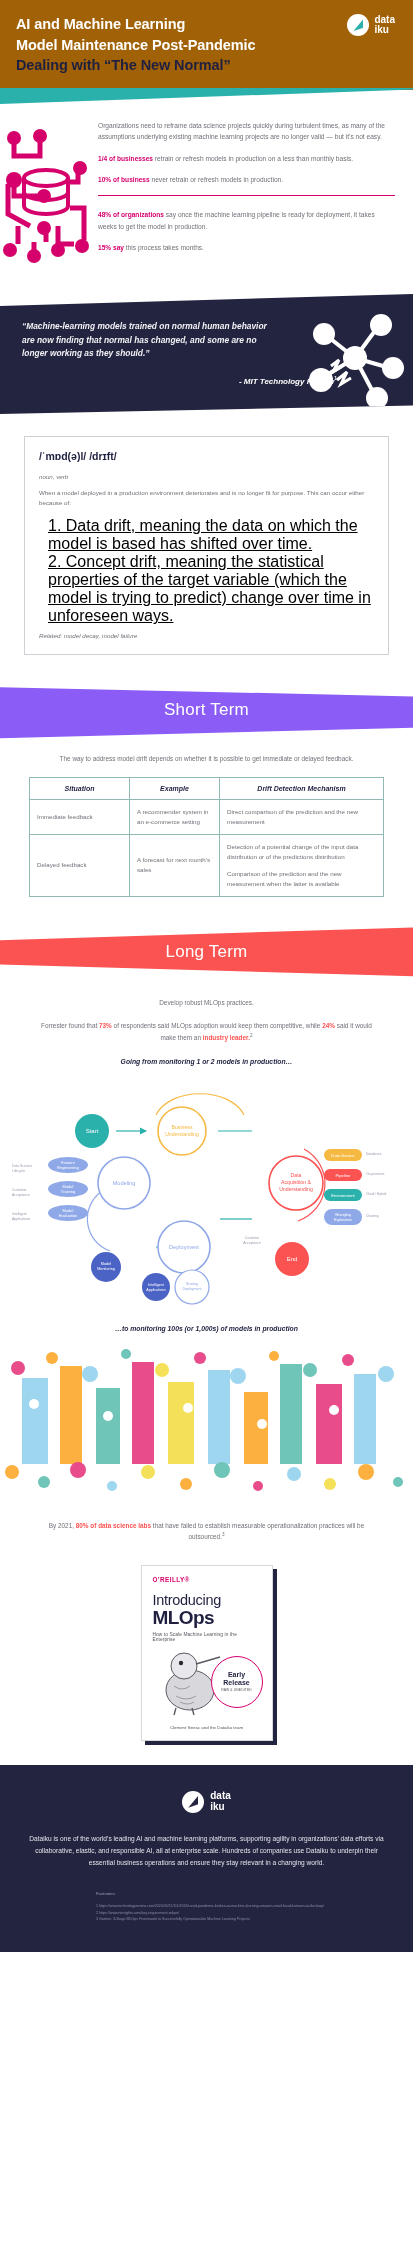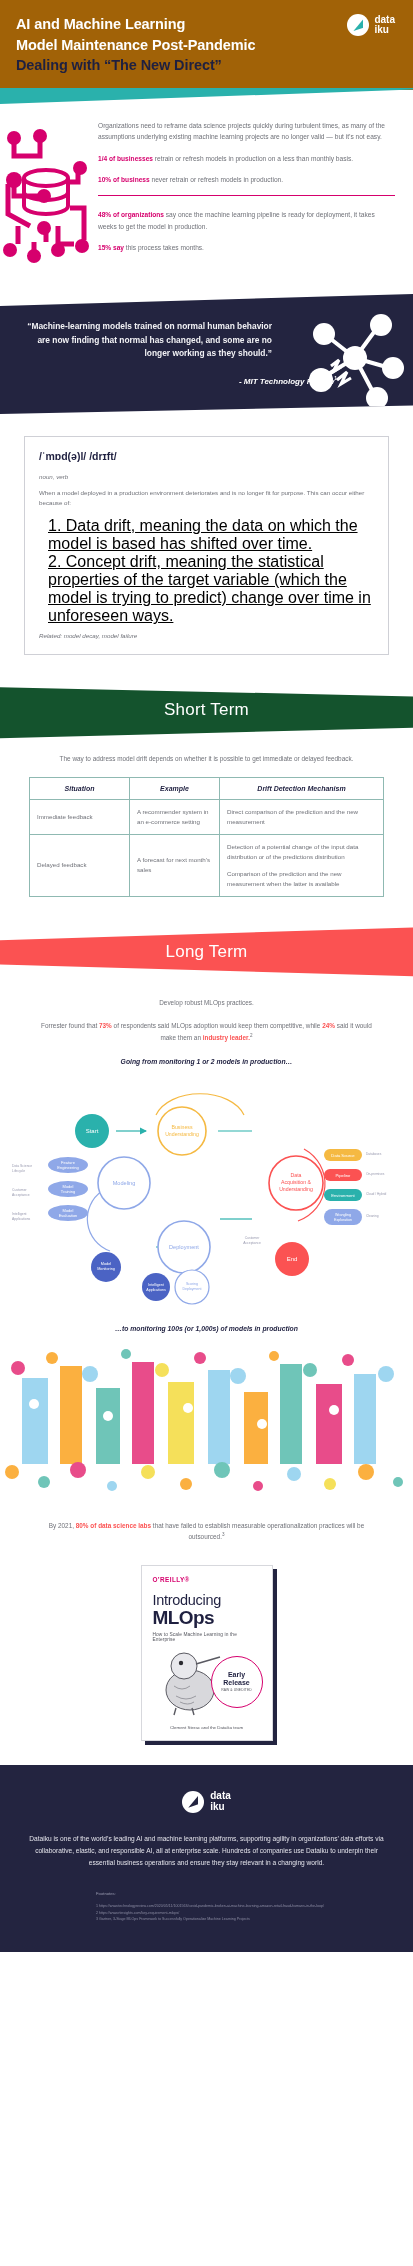--- a/index.html
+++ b/index.html
@@ -78,23 +78,23 @@
     background: #232440;
     margin-top: 8px;
     padding: 26px 18px 26px 22px;
     clip-path: polygon(0 10%, 100% 0, 100% 93%, 0 100%);
     min-height: 120px;
   }
   .quote-text {
     width: 250px;
     font-size: 8.4px;
     line-height: 1.62;
+    font-style: italic;
     font-weight: 700;
     color: #f2f2f5;
-    text-align: right;
   }
   .quote-attr {
     margin-top: 14px;
     text-align: right;
     padding-right: 58px;
     font-size: 8px;
     font-weight: 700;
     font-style: italic;
     color: #ffffff;
   }
@@ -119,21 +119,21 @@
   }
   .def-body { font-size: 6.2px; line-height: 1.75; color: #6f7178; }
   .def-list { margin: 8px 0 4px 0; padding-left: 9px; text-decoration: underline; }
   .def-related { font-size: 6.2px; font-style: italic; color: #6f7178; margin-top: 7px; }
 
   
   .banner {
     position: relative; height: 58px;
     display: flex; align-items: center; justify-content: center;
   }
-  .banner-short { background: #14532d; clip-path: polygon(0 10%, 100% 26%, 100% 80%, 0 98%); }
+  .banner-short { background: #8b5cf6; clip-path: polygon(0 10%, 100% 26%, 100% 80%, 0 98%); }
   .banner-long  { background: #FB5252; clip-path: polygon(0 30%, 100% 8%, 100% 92%, 0 72%); align-items: center; }
   .banner-label { font-size: 17px; color: #ffffff; font-weight: 400; letter-spacing: .2px; }
 
   
   .section-intro {
     font-size: 6.4px; line-height: 1.75; color: #6f7178;
     text-align: center; padding: 14px 56px 12px 56px;
   }
   .drift-table {
     width: 355px; margin: 0 auto;
@@ -223,21 +223,21 @@
   .footnotes-title { font-size: 4.2px; color: #9a9bb0; margin-bottom: 7px; }
   .footnote { font-size: 3.6px; color: #8b8ca2; line-height: 1.75; }
 </style>
 </head>
 <body>
 
 <div class="header">
   <div class="header-title">
     <div>AI and Machine Learning</div>
     <div>Model Maintenance Post-Pandemic</div>
-    <div class="line3">Dealing with “The New Direct”</div>
+    <div class="line3">Dealing with “The New Normal”</div>
   </div>
   <div class="logo">
     <span class="logo-mark"></span>
     <span class="logo-text">
       <span>data</span><br>
       <span>iku</span>
     </span>
   </div>
   <div class="header-slant"></div>
 </div>

